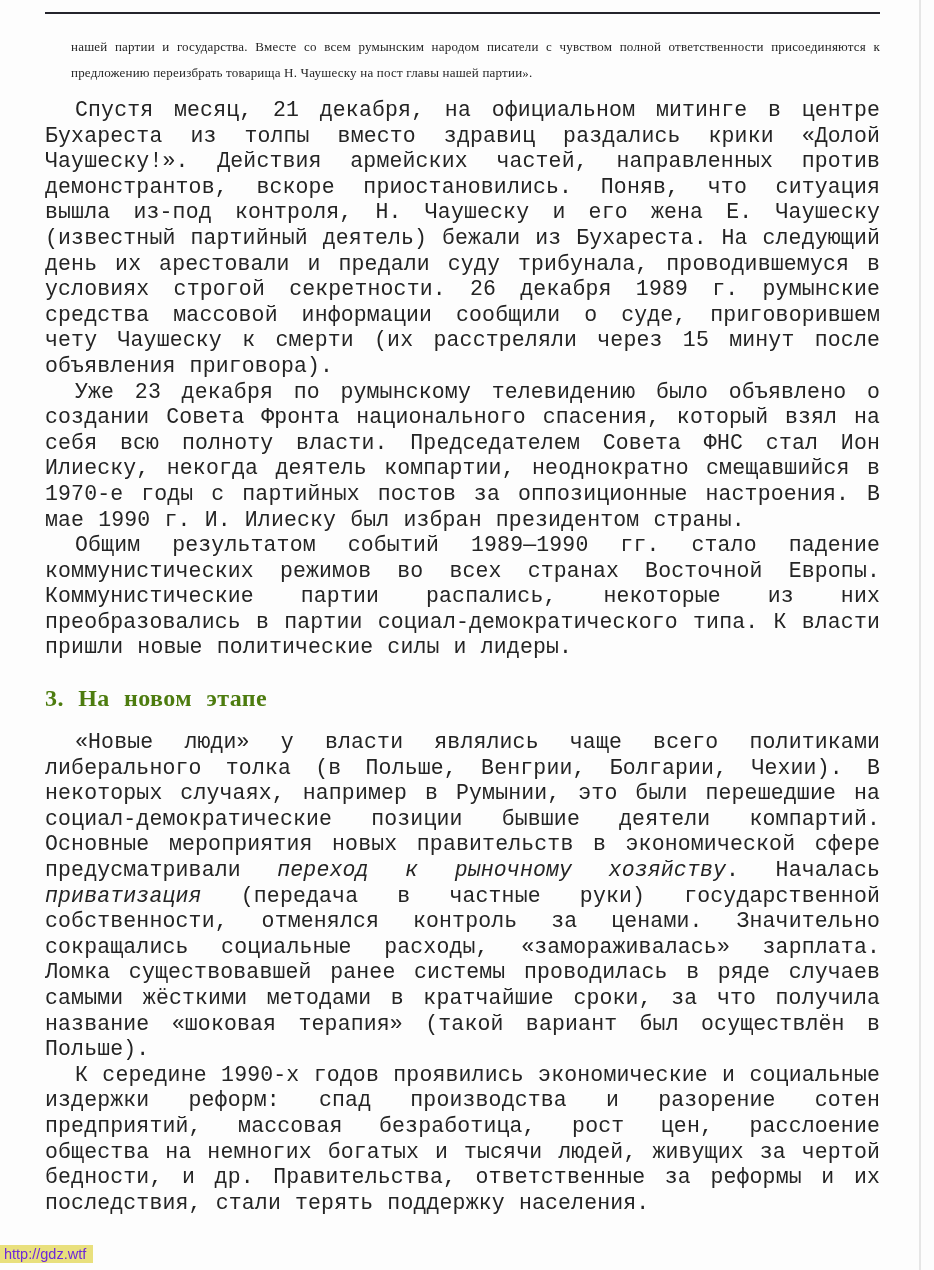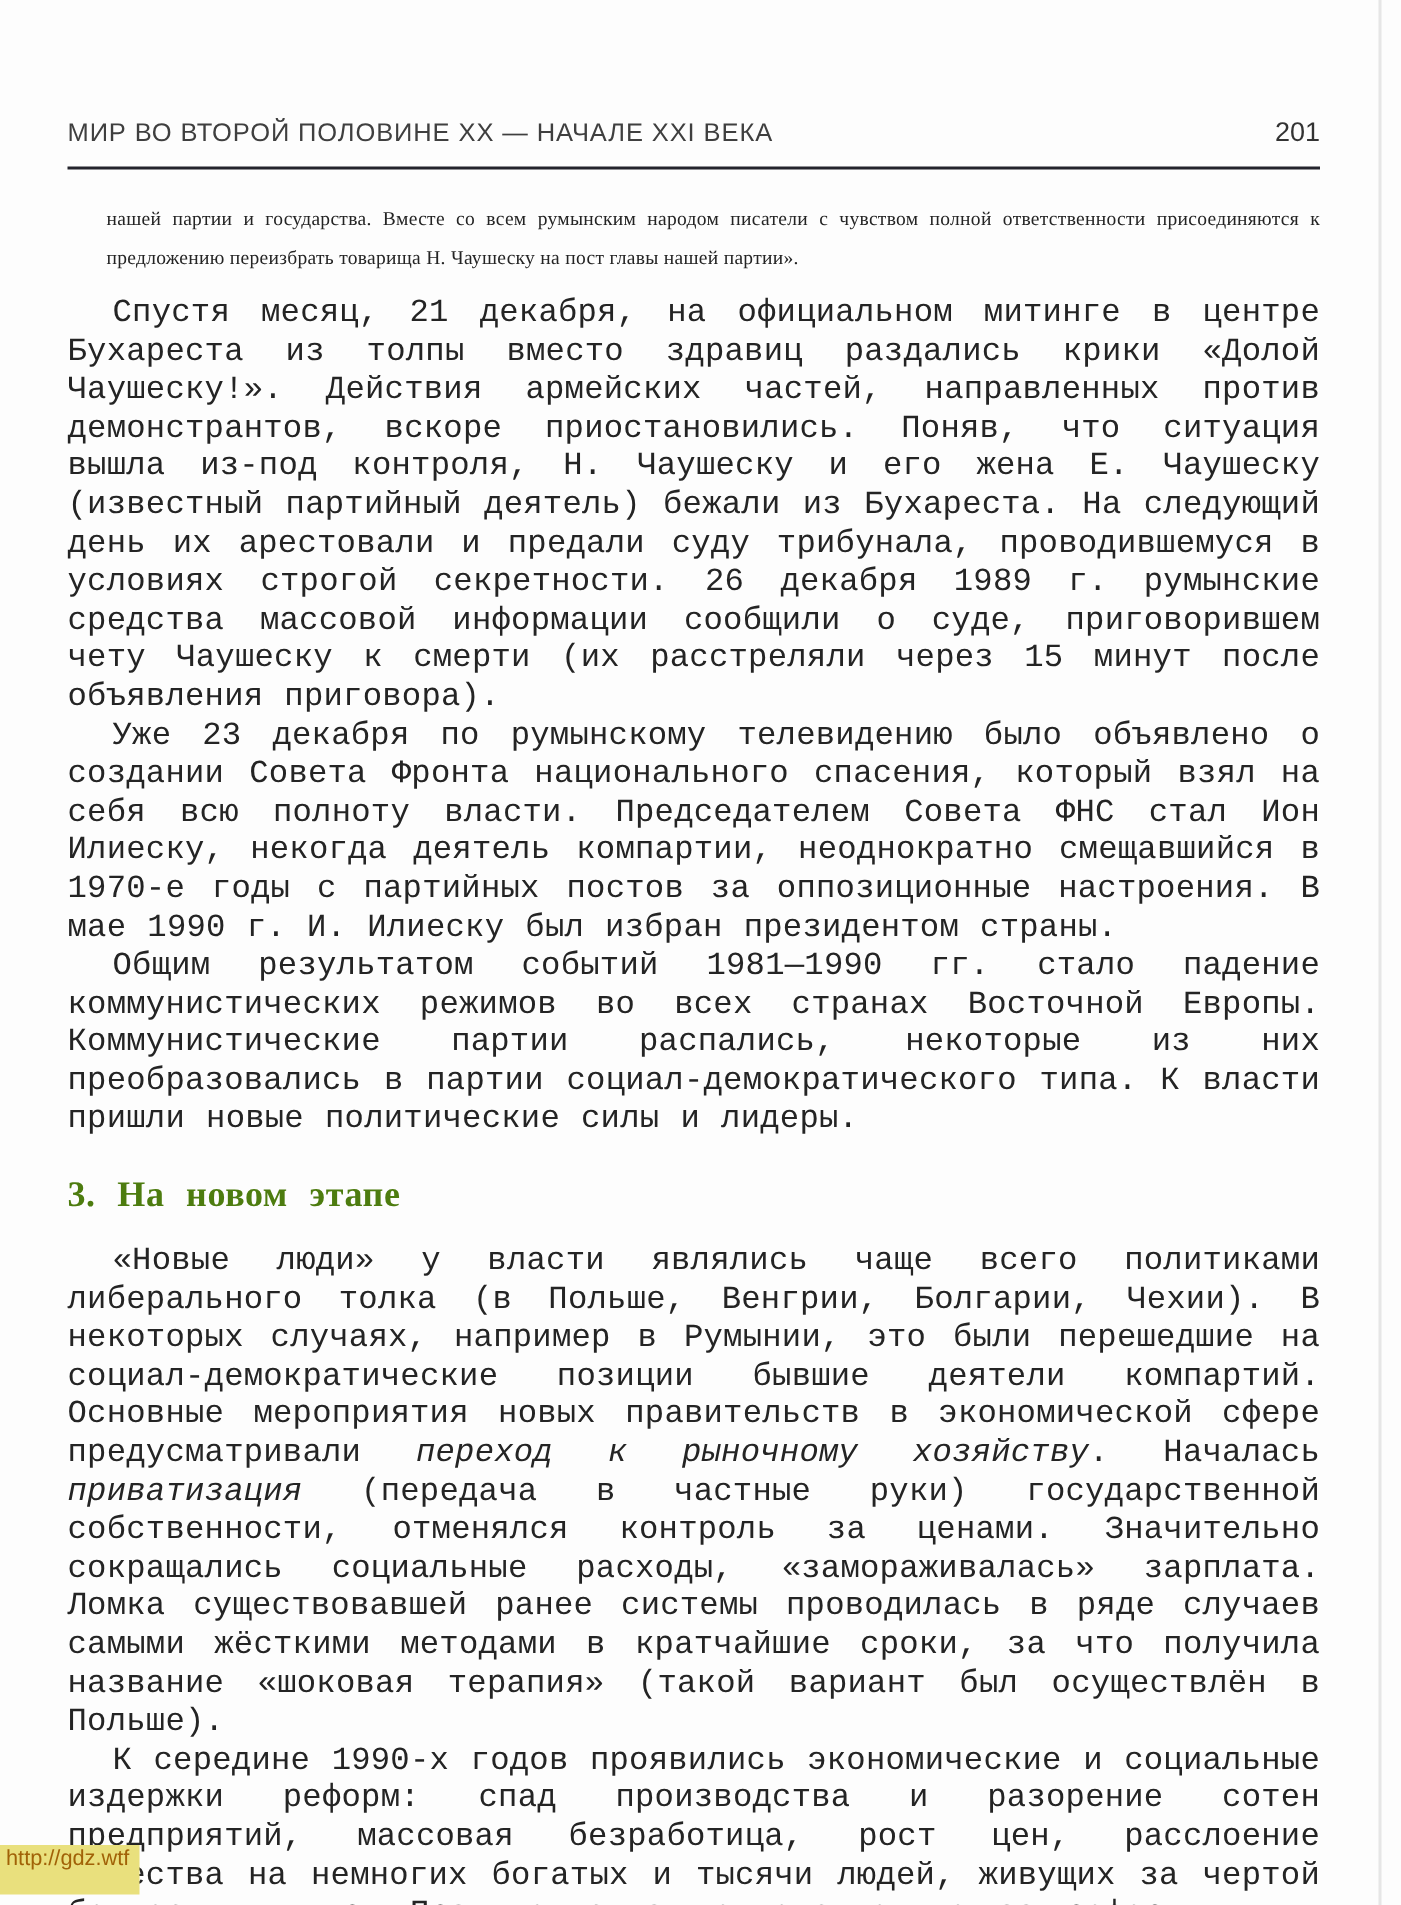--- a/index.html
+++ b/index.html
@@ -79,52 +79,48 @@
     letter-spacing: 0.4px;
   }
   .italic-term {
     font-style: italic;
   }
   .watermark {
     position: absolute;
     left: 0;
     bottom: 7px;
     display: inline-block;
-    padding: 1px 7px 16px 4px;
+    padding: 1px 7px 1px 4px;
     background: #e9e07d;
-    color: #a16207;
+    color: #6d28d9;
     font-family: "Liberation Sans", "DejaVu Sans", sans-serif;
     font-size: 14.5px;
     text-decoration: none;
     cursor: pointer;
   }
 </style>
 </head>
 <body>
 
 <div class="page">
 
   <div class="scan-edge"></div>
 
   <div class="content">
 
-    <div class="running-head">
-      <span class="head-title">МИР ВО ВТОРОЙ ПОЛОВИНЕ XX — НАЧАЛЕ XXI ВЕКА</span>
-      <span class="page-num">201</span>
-    </div>
 
     <div class="rule"></div>
 
     <p class="quote">нашей партии и государства. Вместе со всем румынским народом писатели с чувством полной ответственности присоединяются к предложению переизбрать товарища Н. Чаушеску на пост главы нашей партии».</p>
 
     <p class="para">Спустя месяц, 21 декабря, на официальном митинге в центре Бухареста из толпы вместо здравиц раздались крики «Долой Чаушеску!». Действия армейских частей, направленных против демонстрантов, вскоре приостановились. Поняв, что ситуация вышла из-под контроля, Н. Чаушеску и его жена Е. Чаушеску (известный партийный деятель) бежали из Бухареста. На следующий день их арестовали и предали суду трибунала, проводившемуся в условиях строгой секретности. 26 декабря 1989 г. румынские средства массовой информации сообщили о суде, приговорившем чету Чаушеску к смерти (их расстреляли через 15 минут после объявления приговора).</p>
 
     <p class="para">Уже 23 декабря по румынскому телевидению было объявлено о создании Совета Фронта национального спасения, который взял на себя всю полноту власти. Председателем Совета ФНС стал Ион Илиеску, некогда деятель компартии, неоднократно смещавшийся в 1970-е годы с партийных постов за оппозиционные настроения. В мае 1990 г. И. Илиеску был избран президентом страны.</p>
 
-    <p class="para">Общим результатом событий 1981—1990 гг. стало падение коммунистических режимов во всех странах Восточной Европы. Коммунистические партии распались, некоторые из них преобразовались в партии социал-демократического типа. К власти пришли новые политические силы и лидеры.</p>
+    <p class="para">Общим результатом событий 1989—1990 гг. стало падение коммунистических режимов во всех странах Восточной Европы. Коммунистические партии распались, некоторые из них преобразовались в партии социал-демократического типа. К власти пришли новые политические силы и лидеры.</p>
 
     <h2 class="section-heading">3. На новом этапе</h2>
 
     <p class="para"><span>«Новые люди» у власти являлись чаще всего политиками либерального толка (в Польше, Венгрии, Болгарии, Чехии). В некоторых случаях, например в Румынии, это были перешедшие на социал-демократические позиции бывшие деятели компартий. Основные мероприятия новых правительств в экономической сфере предусматривали </span><span class="italic-term">переход к рыночному хозяйству</span><span>. Началась </span><span class="italic-term">приватизация</span><span> (передача в частные руки) государственной собственности, отменялся контроль за ценами. Значительно сокращались социальные расходы, «замораживалась» зарплата. Ломка существовавшей ранее системы проводилась в ряде случаев самыми жёсткими методами в кратчайшие сроки, за что получила название «шоковая терапия» (такой вариант был осуществлён в Польше).</span></p>
 
     <p class="para">К середине 1990-х годов проявились экономические и социальные издержки реформ: спад производства и разорение сотен предприятий, массовая безработица, рост цен, расслоение общества на немногих богатых и тысячи людей, живущих за чертой бедности, и др. Правительства, ответственные за реформы и их последствия, стали терять поддержку населения.</p>
 
   </div>
 
   <a class="watermark" href="#">http://gdz.wtf</a>

